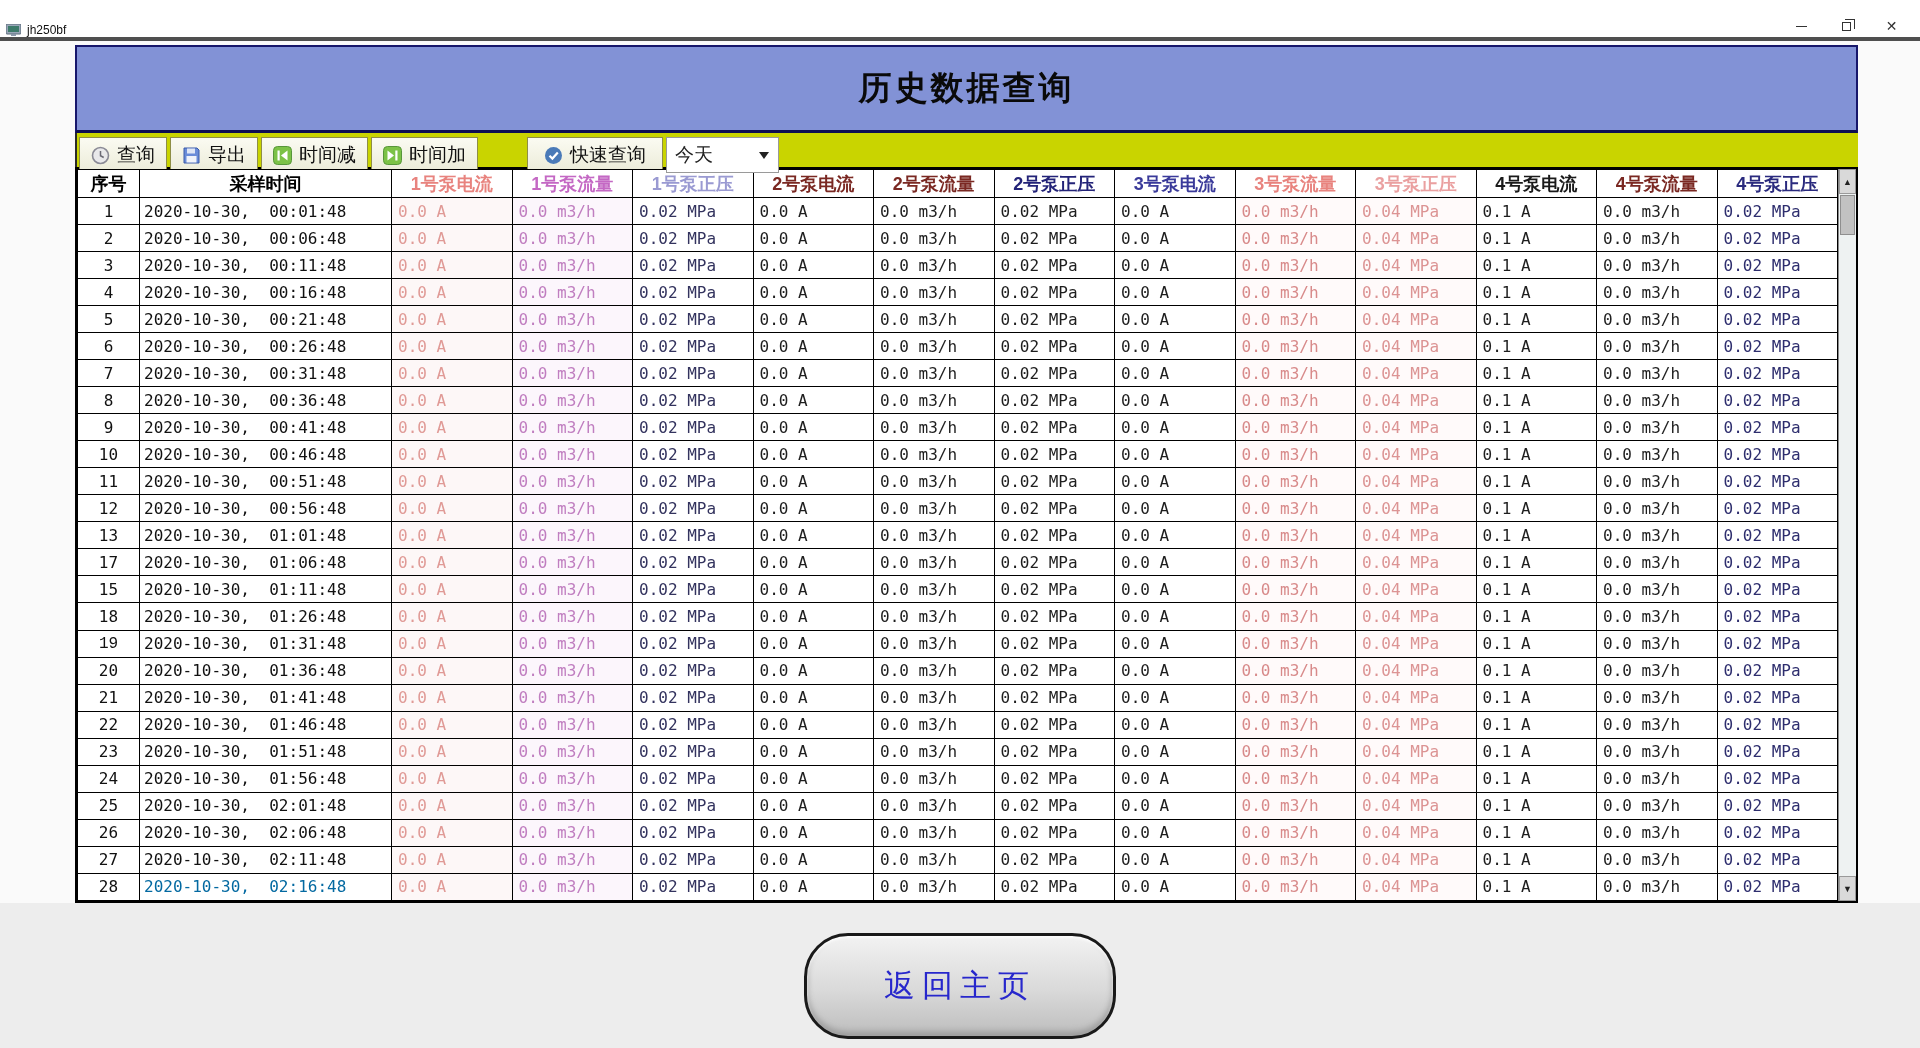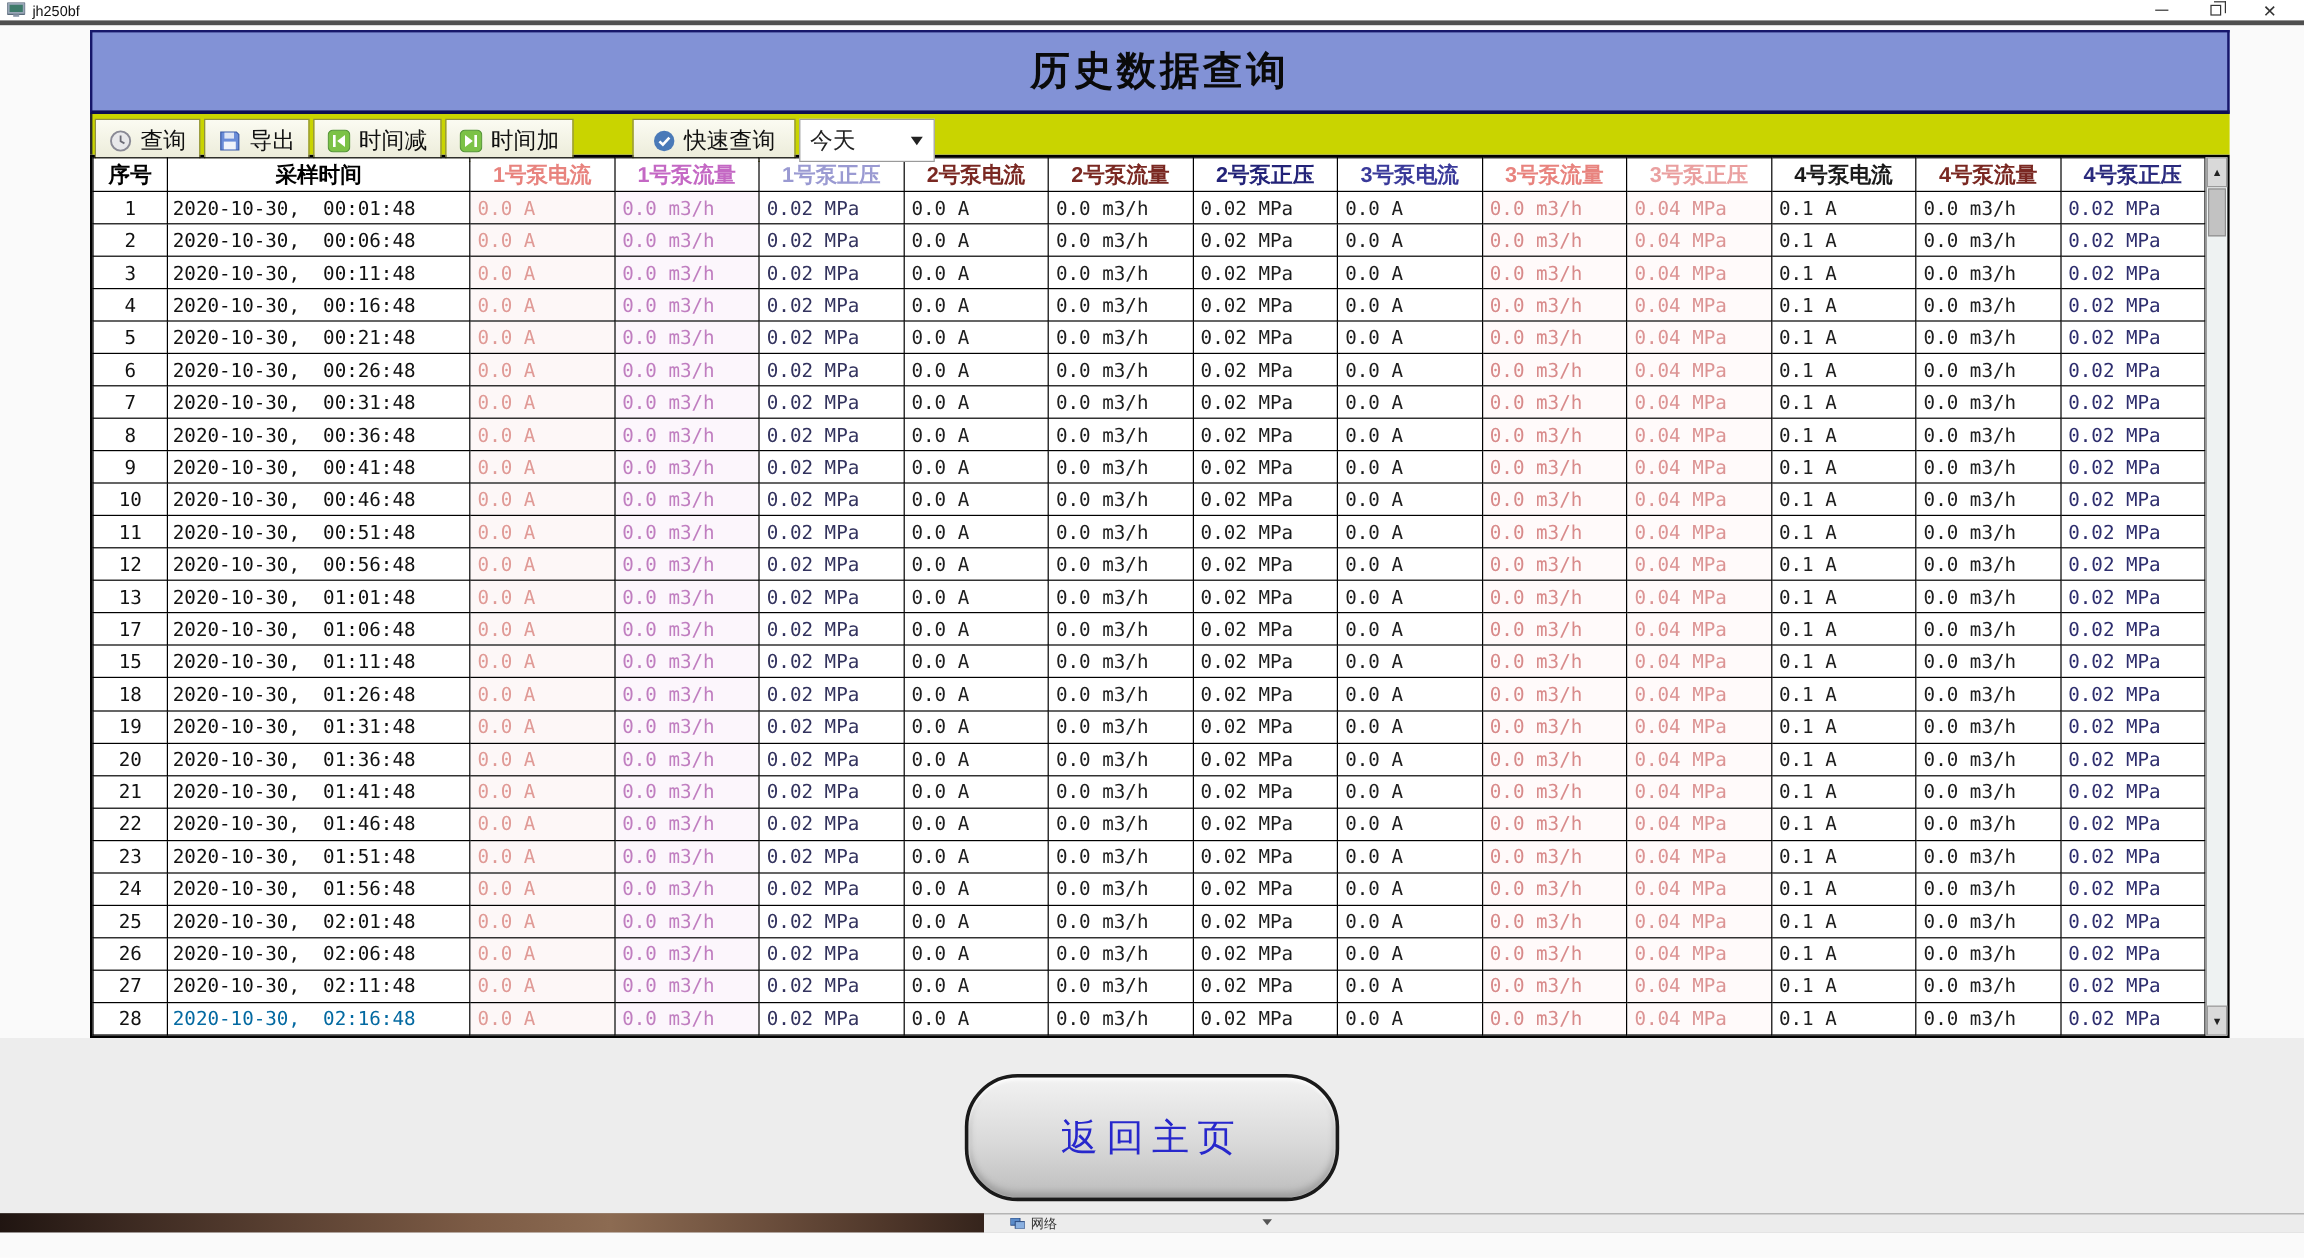--- a/index.html
+++ b/index.html
@@ -1,36 +1,36 @@
 <!DOCTYPE html>
 <html style="--header-blue: #8292d6; --toolbar-yellow: #c9d400;"><head>
 <meta charset="utf-8">
 <style>
   * { margin:0; padding:0; box-sizing:border-box; }
   html,body { width:1920px; height:1048px; overflow:hidden; background:#fafafa;
               font-family:"Liberation Sans","DejaVu Sans",sans-serif; }
 
   
-  .titlebar { height:17px; background:#ffffff; display:flex; align-items:center; padding:0 6px; }
+  .titlebar { height:37px; background:#ffffff; display:flex; align-items:flex-end; padding:0 6px; }
   .titlebar .app-icon { width:15px; height:13px; margin-right:6px; }
   .titlebar .title-text { font-size:12px; color:#111; }
   .win-controls { margin-left:auto; display:flex; align-items:center; }
   .win-btn { width:45px; height:22px; display:flex; align-items:center; justify-content:center; cursor:default; }
   .glyph-min { width:11px; height:0; border-top:1.5px solid #333; display:block; }
   .glyph-restore { width:9px; height:9px; border:1.2px solid #333; position:relative; display:block; background:#fff; }
   .glyph-restore:before { content:""; position:absolute; left:2px; top:-4px; width:9px; height:9px; border:1.2px solid #333; border-left:none; border-bottom:none; }
   .glyph-close { font-size:14px; color:#333; line-height:1; }
 
   .top-divider { height:4px; background:#4f4f4f; }
 
   
   .panel { margin-left:75px; width:1783px; }
   .gap4 { height:4px; }
 
-  .header-band { height:70px; background:var(--header-blue,#8292d6); border:2px solid #17176b;
+  .header-band { height:88px; background:var(--header-blue,#8292d6); border:2px solid #17176b;
                  border-bottom:3px solid #0e0e52; display:flex; align-items:center; justify-content:center; }
   .header-band h1 { font-size:33px; font-weight:bold; color:#0a0a0a; letter-spacing:3px; }
 
   
   .toolbar { height:34px; background:var(--toolbar-yellow,#c9d400); display:flex; align-items:flex-start;
              padding:4px 0 0 2px; border-left:2px solid #2a2a2a; }
   .tb-btn { height:36px; display:flex; align-items:center; gap:7px; padding:0 11px; margin-right:3px;
             background:linear-gradient(#fbfbf2,#ebebd8); border:1px solid #8e8e46; font-size:19px; color:#111;
             cursor:pointer; white-space:nowrap; }
   .tb-btn.quick { margin-left:46px; padding:0 16px; }
@@ -439,21 +439,21 @@
             <td class="c-val" style="color: rgb(30, 30, 30);">0.0 m3/h</td>
             <td class="c-val" style="color: rgb(30, 30, 30);">0.02 MPa</td>
             <td class="c-val" style="color: rgb(30, 30, 30);">0.0 A</td>
             <td class="c-val" style="color: rgb(216, 138, 138); background: rgb(255, 250, 250);">0.0 m3/h</td>
             <td class="c-val" style="color: rgb(220, 148, 148); background: rgb(255, 250, 250);">0.04 MPa</td>
             <td class="c-val" style="color: rgb(30, 30, 30);">0.1 A</td>
             <td class="c-val" style="color: rgb(30, 30, 30);">0.0 m3/h</td>
             <td class="c-val" style="color: rgb(46, 46, 110);">0.02 MPa</td>
           </tr>
           <tr>
-            <td class="c-idx" style="color: rgb(17, 17, 17);">19</td>
+            <td class="c-idx" style="color: rgb(17, 17, 17); font-family: Liberation Mono, monospace;">19</td>
             <td class="c-time" style="color: rgb(17, 17, 17);">2020-10-30,  01:31:48</td>
             <td class="c-val" style="color: rgb(224, 154, 150); background: rgb(253, 247, 247);">0.0 A</td>
             <td class="c-val" style="color: rgb(192, 126, 192); background: rgb(252, 246, 252);">0.0 m3/h</td>
             <td class="c-val" style="color: rgb(51, 51, 94);">0.02 MPa</td>
             <td class="c-val" style="color: rgb(30, 30, 30);">0.0 A</td>
             <td class="c-val" style="color: rgb(30, 30, 30);">0.0 m3/h</td>
             <td class="c-val" style="color: rgb(30, 30, 30);">0.02 MPa</td>
             <td class="c-val" style="color: rgb(30, 30, 30);">0.0 A</td>
             <td class="c-val" style="color: rgb(216, 138, 138); background: rgb(255, 250, 250);">0.0 m3/h</td>
             <td class="c-val" style="color: rgb(220, 148, 148); background: rgb(255, 250, 250);">0.04 MPa</td>

